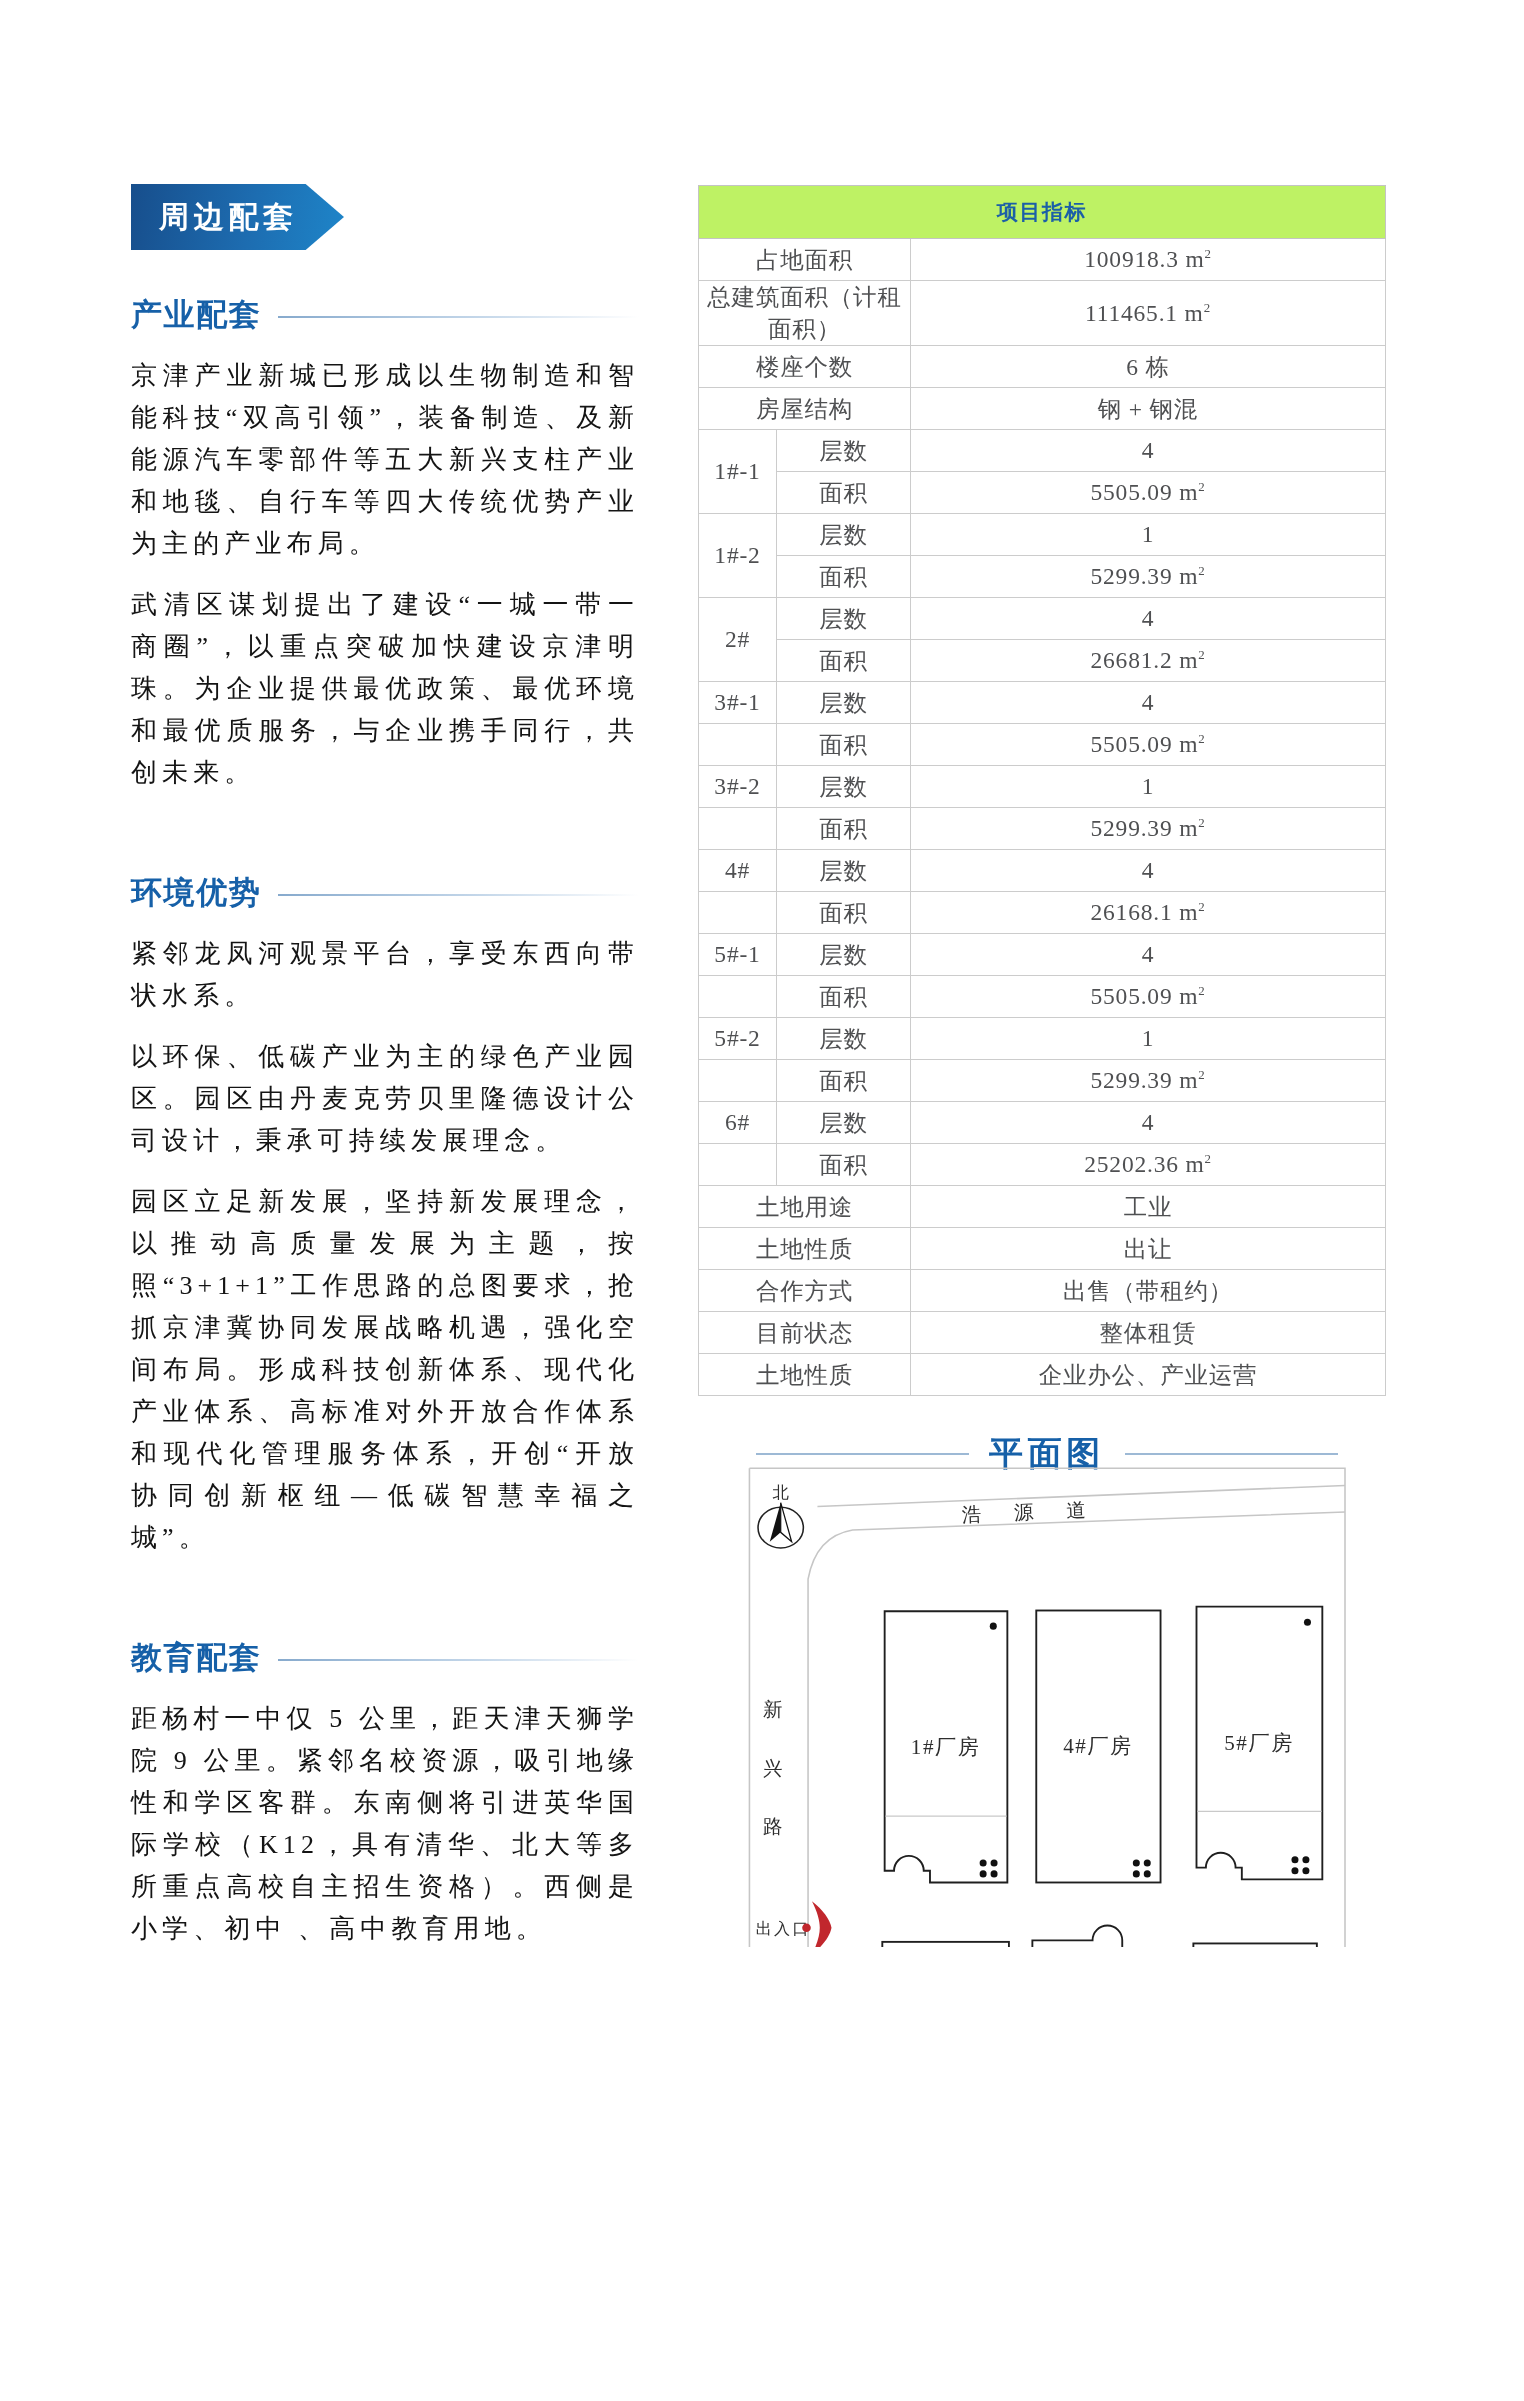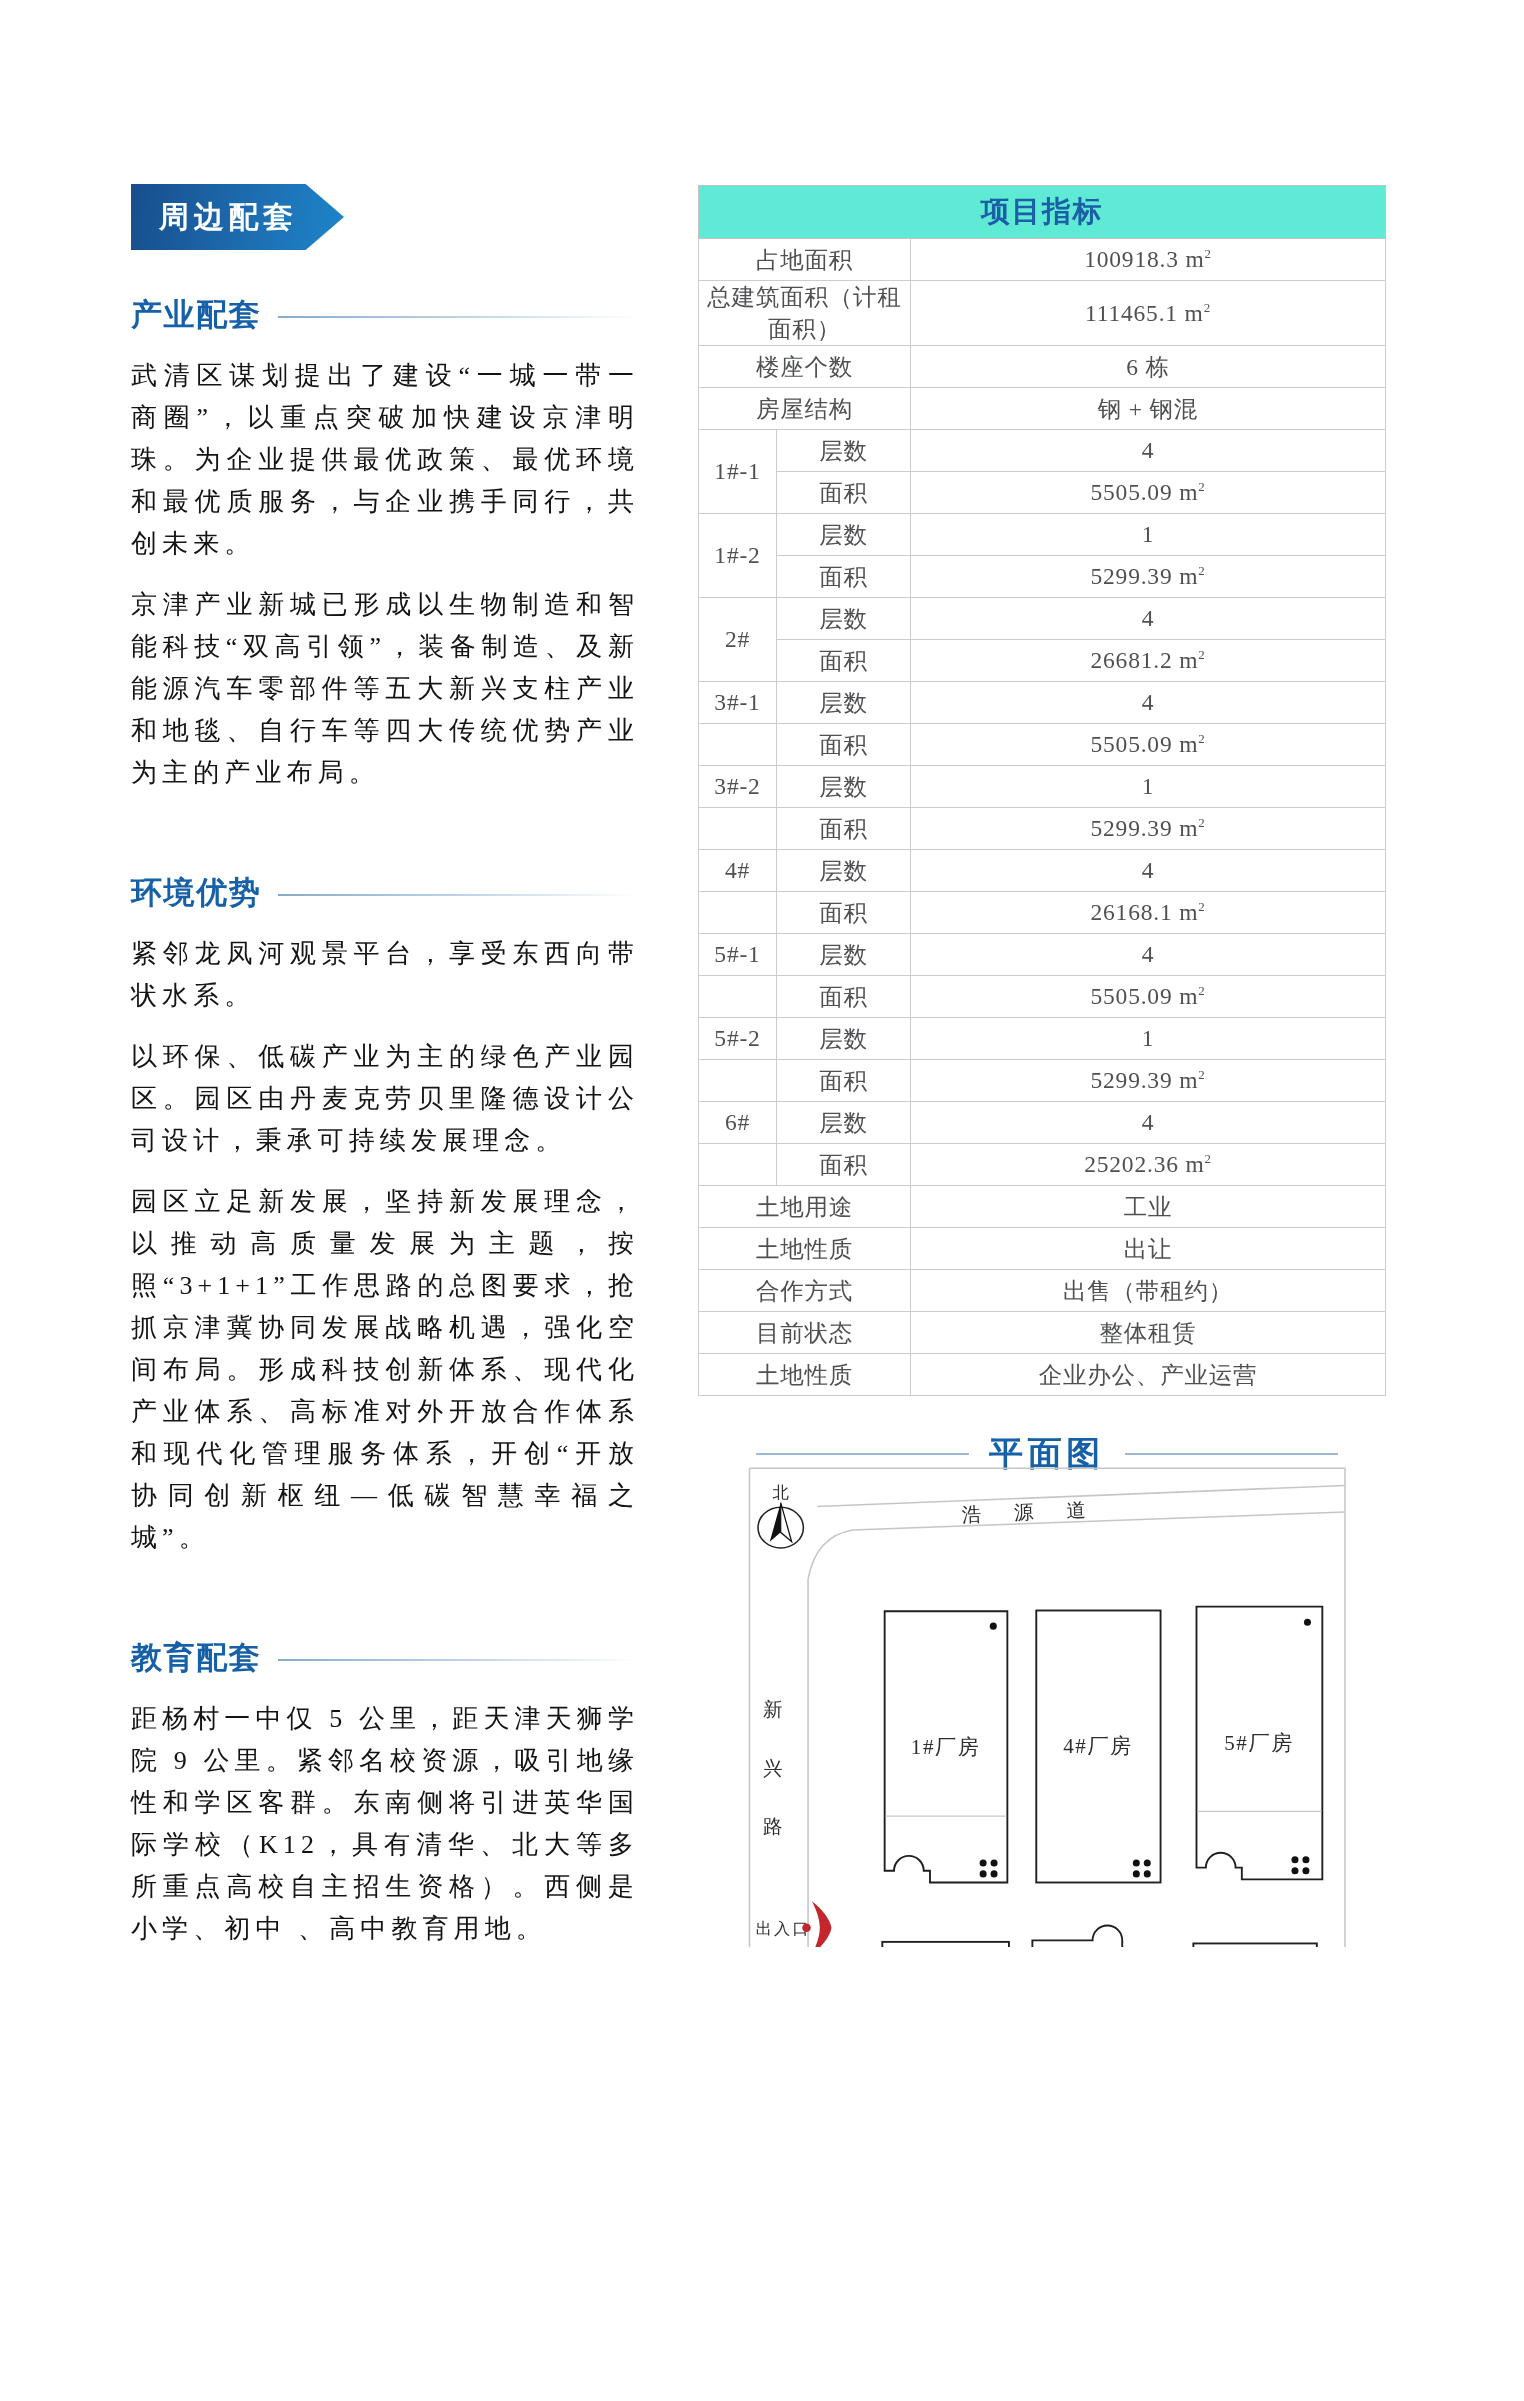--- a/index.html
+++ b/index.html
@@ -22,22 +22,22 @@
   .para{font-size:26px;line-height:42px;letter-spacing:5.1px;text-align:justify;
         color:#141414;margin:19px 0 0 0;}
   .m-sec{margin-top:78px;}
   .m-first{margin-top:44px;text-align:center;}
   .photo{display:block;margin-top:59px;border:0;}
 
   
   .indicators{position:absolute;left:698px;top:185px;width:688px;}
   table.ind{border-collapse:collapse;width:100%;table-layout:fixed;
             font-family:"Liberation Serif",serif;}
-  table.ind th{background:#5eead4;height:50px;font-family:"Liberation Sans",sans-serif;
-               font-size:29px;font-weight:700;color:#1b5fa7;letter-spacing:1.6px;
+  table.ind th{background:#bef264;height:50px;font-family:"Liberation Sans",sans-serif;
+               font-size:21px;font-weight:700;color:#1b5fa7;letter-spacing:1.6px;
                border:1.6px solid #c4c4c4;}
   table.ind td{border:1.2px solid #cccccc;height:41px;text-align:center;vertical-align:middle;
                font-size:23.5px;color:#4f5052;letter-spacing:0.8px;padding:0 4.7px;overflow:hidden;}
   table.ind sup{font-size:0.55em;}
 
   
   .plan-title-row{position:absolute;left:749px;top:1431px;width:596px;display:flex;
                   align-items:center;justify-content:center;}
   .plan-title-row h3{margin:0 20.3px;font-family:"Liberation Sans",sans-serif;font-weight:700;
                      font-size:34px;color:#1660a8;letter-spacing:4.7px;}
@@ -60,22 +60,22 @@
   <div class="left-col">
     <div class="badge">
       <span>周边配套</span>
     </div>
     <div id="sections-host">
         <div class="section">
           <div class="heading-row m-first">
             <h2>产业配套</h2>
             <span class="heading-rule"></span>
           </div>
+          <div class="para">京津产业新城已形成以生物制造和智能科技“双高引领”，装备制造、及新能源汽车零部件等五大新兴支柱产业和地毯、自行车等四大传统优势产业为主的产业布局。</div>
           <div class="para">武清区谋划提出了建设“一城一带一商圈”，以重点突破加快建设京津明珠。为企业提供最优政策、最优环境和最优质服务，与企业携手同行，共创未来。</div>
-          <div class="para">京津产业新城已形成以生物制造和智能科技“双高引领”，装备制造、及新能源汽车零部件等五大新兴支柱产业和地毯、自行车等四大传统优势产业为主的产业布局。</div>
         </div>
         <div class="section">
           <div class="heading-row m-sec">
             <h2>环境优势</h2>
             <span class="heading-rule"></span>
           </div>
           <div class="para">紧邻龙凤河观景平台，享受东西向带状水系。</div>
           <div class="para">以环保、低碳产业为主的绿色产业园区。园区由丹麦克劳贝里隆德设计公司设计，秉承可持续发展理念。</div>
           <div class="para">园区立足新发展，坚持新发展理念，以推动高质量发展为主题，按照“3+1+1”工作思路的总图要求，抢抓京津冀协同发展战略机遇，强化空间布局。形成科技创新体系、现代化产业体系、高标准对外开放合作体系和现代化管理服务体系，开创“开放协同创新枢纽—低碳智慧幸福之城”。</div>
         </div>

